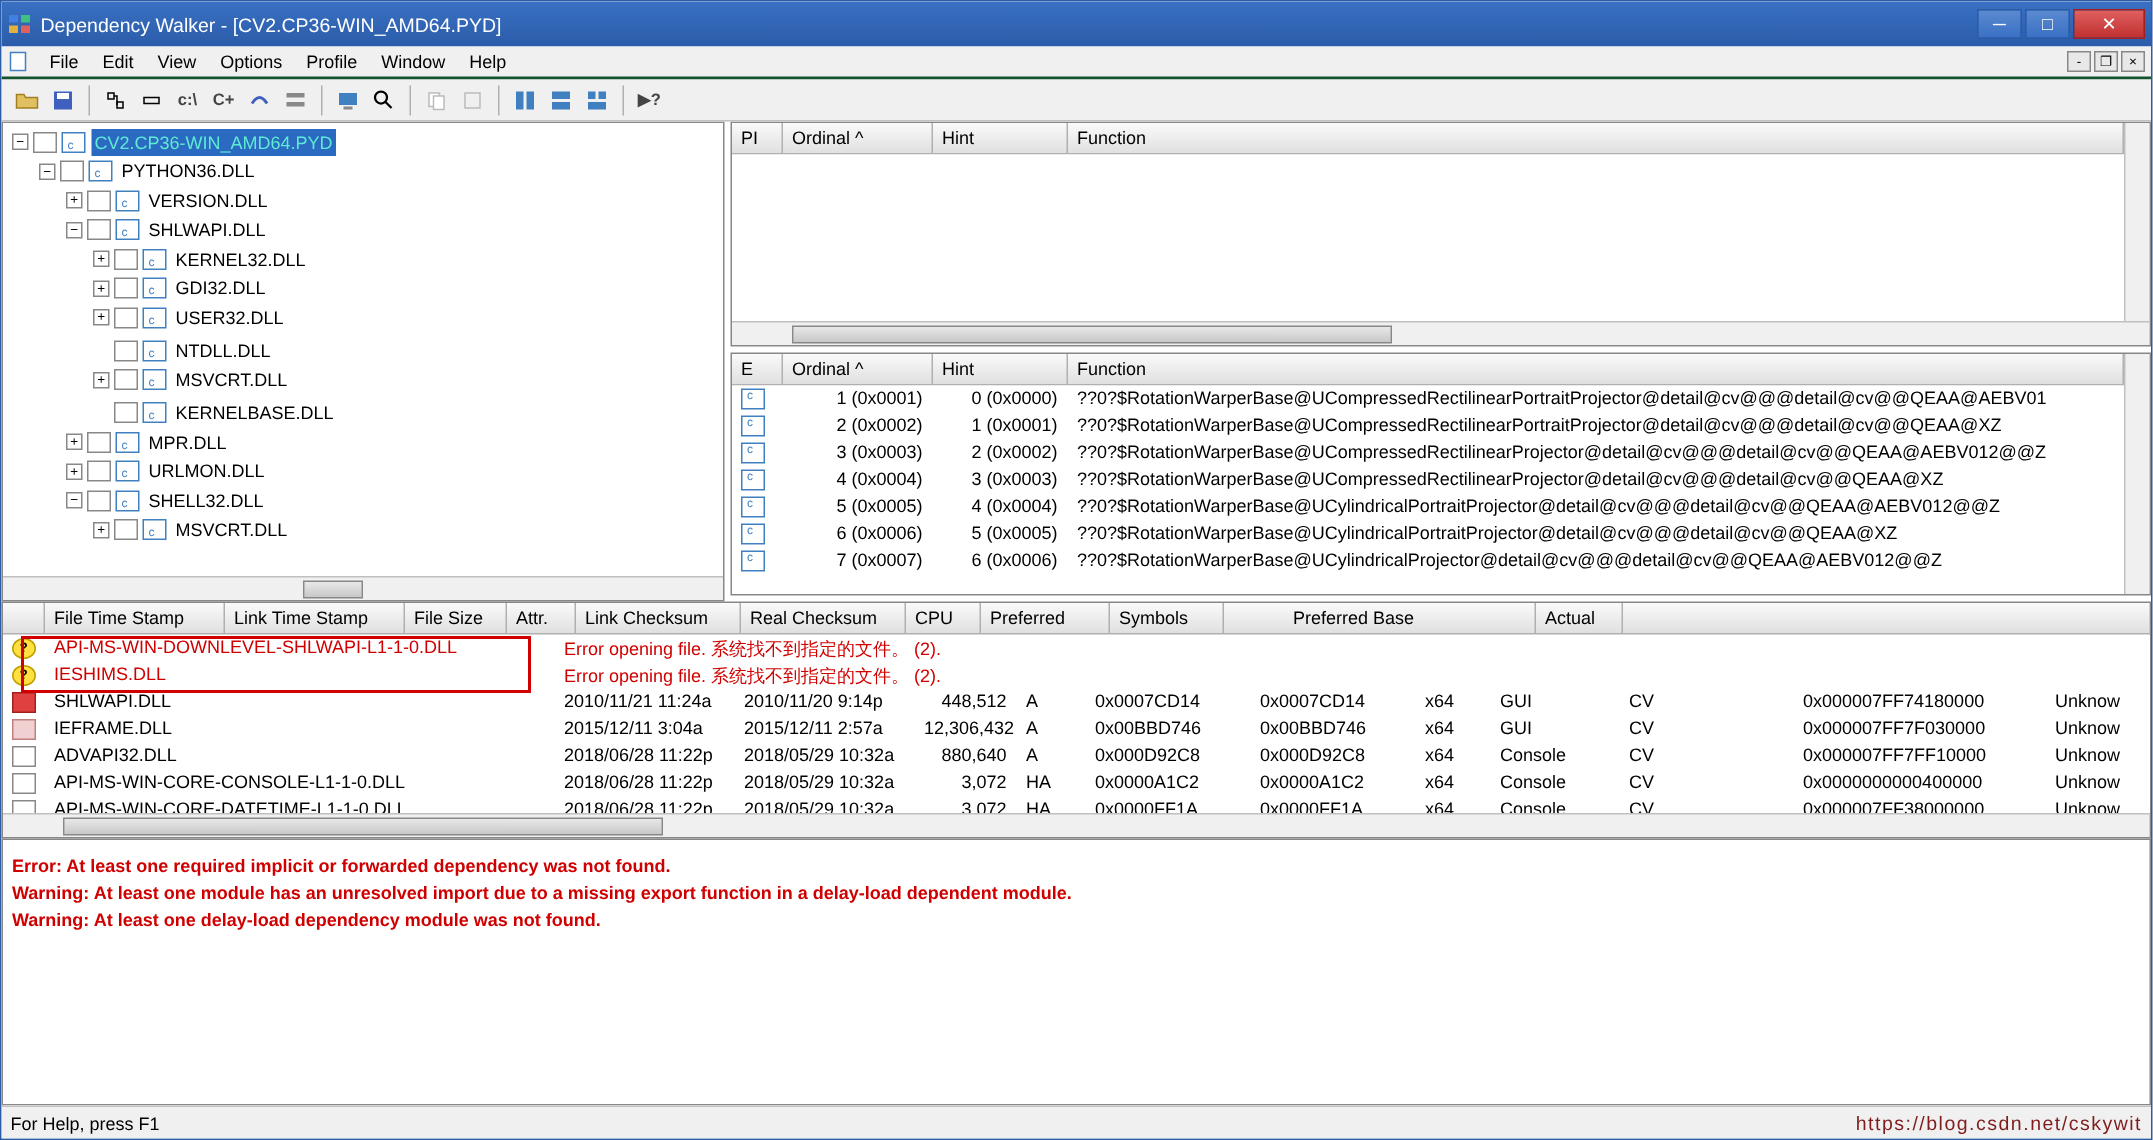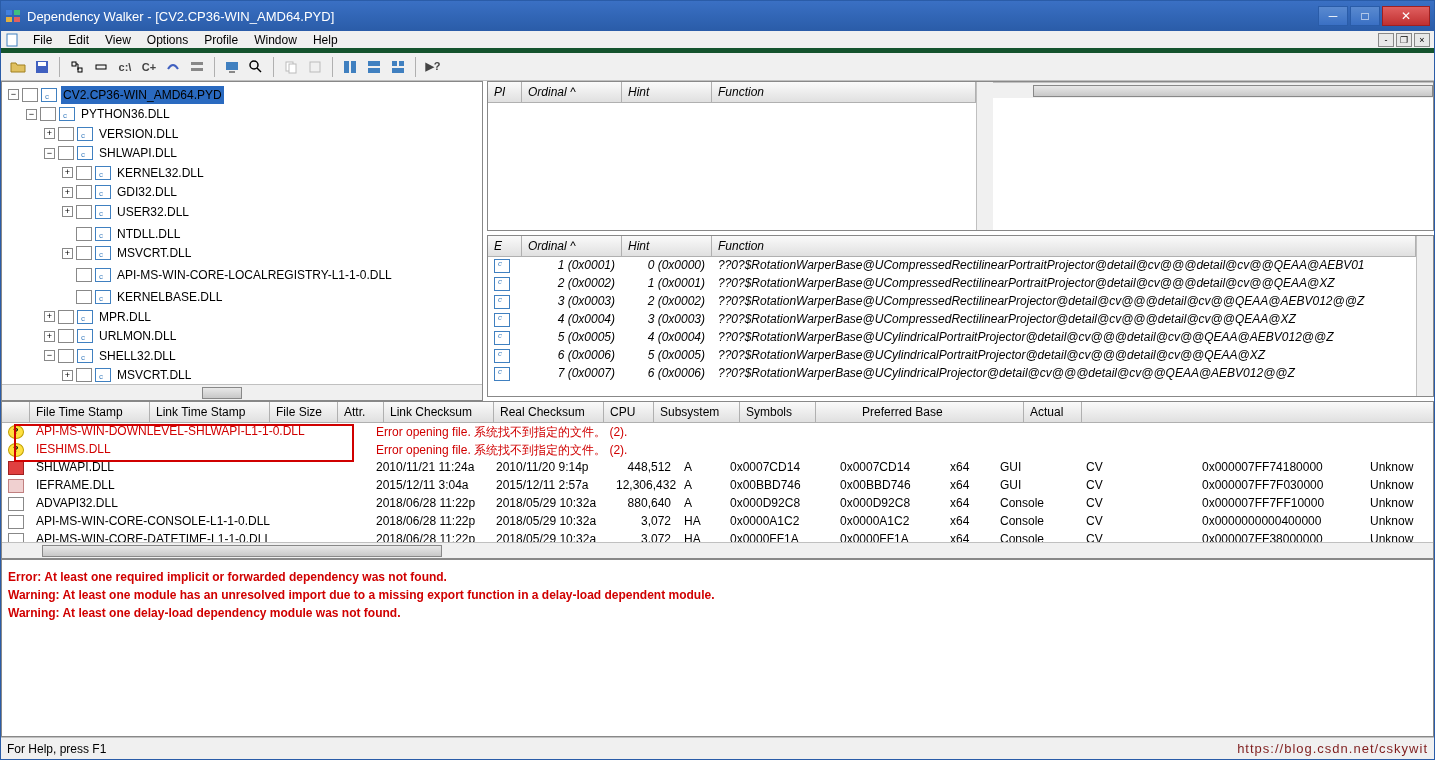--- a/index.html
+++ b/index.html
@@ -5,53 +5,53 @@
 * { margin: 0; padding: 0; box-sizing: border-box; font-family: "Segoe UI", Tahoma, sans-serif; font-size: 12px; }
 body { background: #fff; width: 1435px; height: 760px; overflow: hidden; display: flex; flex-direction: column; border: 1px solid #2a5ca8; }
 
 .titlebar { height: 30px; background: linear-gradient(#3a70c4, #2a5ca8); color: #fff; display: flex; align-items: center; padding: 0 4px; }
 .titlebar .app-icon { width: 16px; height: 16px; margin-right: 6px; display:inline-block; }
 .titlebar .title-text { flex: 1; font-size: 13px; }
 .titlebar .win-btns { display: flex; }
 .titlebar .win-btn { width: 30px; height: 20px; margin-left: 2px; background: linear-gradient(#5a8ad0,#3a70c4); display: flex; align-items: center; justify-content: center; border: 1px solid #2a5ca8; color: #fff; cursor: pointer; }
 .titlebar .win-btn.close { background: linear-gradient(#e06060,#c03030); border-color:#a02020; width:48px;}
 
-.menubar { height: 22px; background: #f0f0f0; display: flex; align-items: center; padding: 0 4px; border-bottom: 5px solid #14532d; }
+.menubar { height: 22px; background: #f0f0f0; display: flex; align-items: center; padding: 0 4px; border-bottom: 2px solid #14532d; }
 .mdi-icon { width:14px; height:14px; margin-right:6px; display:inline-block;}
 .menubar .menu-item { padding: 2px 8px; cursor: pointer; }
 .menubar .spacer { flex: 1; }
 .menubar .mdi-btn { width: 16px; height: 14px; margin-left: 2px; border: 1px solid #888; background: #e8e8e8; display: flex; align-items: center; justify-content: center; font-size: 9px; cursor: pointer; }
 
 .toolbar { height: 28px; background: #f0f0f0; display: flex; align-items: center; padding: 2px 6px; border-bottom: 1px solid #c0c0c0; gap: 2px; }
 .toolbar .tb-btn { width: 22px; height: 22px; display: flex; align-items: center; justify-content: center; cursor: pointer; font-size: 11px; color:#444;}
 .toolbar .tb-sep { width: 1px; height: 20px; background: #b0b0b0; margin: 0 4px; }
 
 .main-split { flex: 1; display: flex; flex-direction: column; overflow: hidden; }
 .top-panes { display: flex; height: 320px; }
 .tree-pane { width: 482px; border: 1px solid #888; overflow: hidden; position: relative; background: #fff; display:flex; flex-direction:column;}
 .tree-scroll { flex:1; overflow: auto; padding: 2px;}
 .tree-pane .scroll-x { height:16px; background:#f0f0f0; border-top:1px solid #c0c0c0; display:flex; align-items:center;}
 .tree-pane .scroll-x .thumb{ height:12px; width:40px; margin-left:200px; background:linear-gradient(#e8e8e8,#c8c8c8); border:1px solid #888;}
 .right-panes { flex: 1; display: flex; flex-direction: column; margin-left: 4px; }
-.func-pane { flex: 1; border: 1px solid #888; margin-bottom: 4px; display:flex; flex-direction:row; overflow:hidden; background:#fff;font-style:italic;}
+.func-pane { flex: 1; border: 1px solid #888; margin-bottom: 4px; display:flex; flex-direction:column; overflow:hidden; background:#fff;}
 .func-pane.top-pane { height:150px; flex:0 0 150px;}
 .bottom-pane { height: 158px; border: 1px solid #888; overflow: hidden; position:relative;}
 .msg-pane { flex: 1; border: 1px solid #888; overflow: auto; padding: 10px 6px; background: #fff; }
 .msg-pane .msg-line { color: #d00000; font-weight: bold; margin-bottom: 4px; }
 .statusbar { height: 22px; background: #f0f0f0; border-top: 1px solid #c0c0c0; display: flex; align-items: center; padding: 0 6px; justify-content: space-between; }
 .statusbar .watermark { color: #7f1d1d; font-size: 13px; letter-spacing:1px;}
 
 .tree-root ul { list-style: none; padding-left: 18px; }
 .tree-root li { white-space: nowrap; line-height: 18px; }
 .tree-node { display: inline-flex; align-items: center; gap: 3px; }
 .tree-toggle { width: 11px; height: 11px; border: 1px solid #888; display: inline-flex; align-items: center; justify-content: center; font-size: 9px; line-height: 9px; color: #000; cursor: pointer; background:#fff;}
 .tree-blank { width: 11px; display:inline-block;}
 .tree-icon { width: 16px; height: 14px; display: inline-block; }
 .tree-label { padding: 0 2px; }
-.tree-label.selected { background: #2a6ac0; color: #000000; }
+.tree-label.selected { background: #2a6ac0; color: #5eead4; }
 
 .grid { display:flex; flex-direction:column; flex:1; overflow:hidden;}
 .grid-header { display:flex; background: linear-gradient(#fafafa,#e0e0e0); border-bottom:1px solid #b0b0b0; flex-shrink:0;}
 .grid-header .gh { border-right:1px solid #b0b0b0; padding:3px 6px; white-space:nowrap; overflow:hidden; cursor:pointer;}
 .grid-body { flex:1; overflow-x:hidden; overflow-y:auto; background:#fff;}
 .grid-row { display:flex; border-bottom:0px solid #e8e8e8; height:18px; align-items:flex-start;}
 .grid-row .gc { padding: 1px 6px; white-space:nowrap; overflow:hidden; border-right:1px solid transparent;}
 .grid-row.error .gc { color:#d00000;}
 .grid-row .gc.r { text-align:right;}
 .grid-footscroll{ height:16px; background:#f0f0f0; border-top:1px solid #c0c0c0; flex-shrink:0; display:flex; align-items:center;}
@@ -257,26 +257,20 @@
                           <li><span class="tree-node">
                               <span class="tree-toggle">+</span>
                               <span class="tree-icon ico-mod"></span>
                               <span class="small-ico ico-cpp"></span>
                               <span class="tree-label">MSVCRT.DLL</span>
                             </span></li>
                           <li><span class="tree-node">
                               <span class="tree-blank"></span>
                               <span class="tree-icon ico-mod"></span>
                               <span class="small-ico ico-cpp"></span>
-                              <span class="tree-label">API-MS-WIN-CORE-LOCALREGISTRY-L1-1-0.DLL</span>
-                            </span></li>
-                          <li><span class="tree-node">
-                              <span class="tree-blank"></span>
-                              <span class="tree-icon ico-mod"></span>
-                              <span class="small-ico ico-cpp"></span>
                               <span class="tree-label">KERNELBASE.DLL</span>
                             </span></li>
                         </ul></li>
                       <li><span class="tree-node">
                           <span class="tree-toggle">+</span>
                           <span class="tree-icon ico-mod"></span>
                           <span class="small-ico ico-cpp"></span>
                           <span class="tree-label">MPR.DLL</span>
                         </span></li>
                       <li><span class="tree-node">
@@ -390,21 +384,21 @@
     <div class="grid" style="height:100%;">
       <div class="grid-header">
         <div class="gh mw0"></div>
         <div class="gh mw2">File Time Stamp</div>
         <div class="gh mw3">Link Time Stamp</div>
         <div class="gh mw4">File Size</div>
         <div class="gh mw5">Attr.</div>
         <div class="gh mw6">Link Checksum</div>
         <div class="gh mw7">Real Checksum</div>
         <div class="gh mw8">CPU</div>
-        <div class="gh mw9">Subsystem</div>
+        <div class="gh mw9">Preferred</div>
         <div class="gh mw10">Symbols</div>
         <div class="gh mw11">Preferred Base</div>
         <div class="gh mw12">Actual</div>
       </div>
       <div class="grid-body" id="module-body">
           <div class="grid-row error">
             <div class="gc mw0"><span class="small-ico ico-warn"></span></div>
             <div class="gc mw1">API-MS-WIN-DOWNLEVEL-SHLWAPI-L1-1-0.DLL</div>
             <div class="gc" style="flex:1;">Error opening file. 系统找不到指定的文件。 (2).</div>
           </div>

